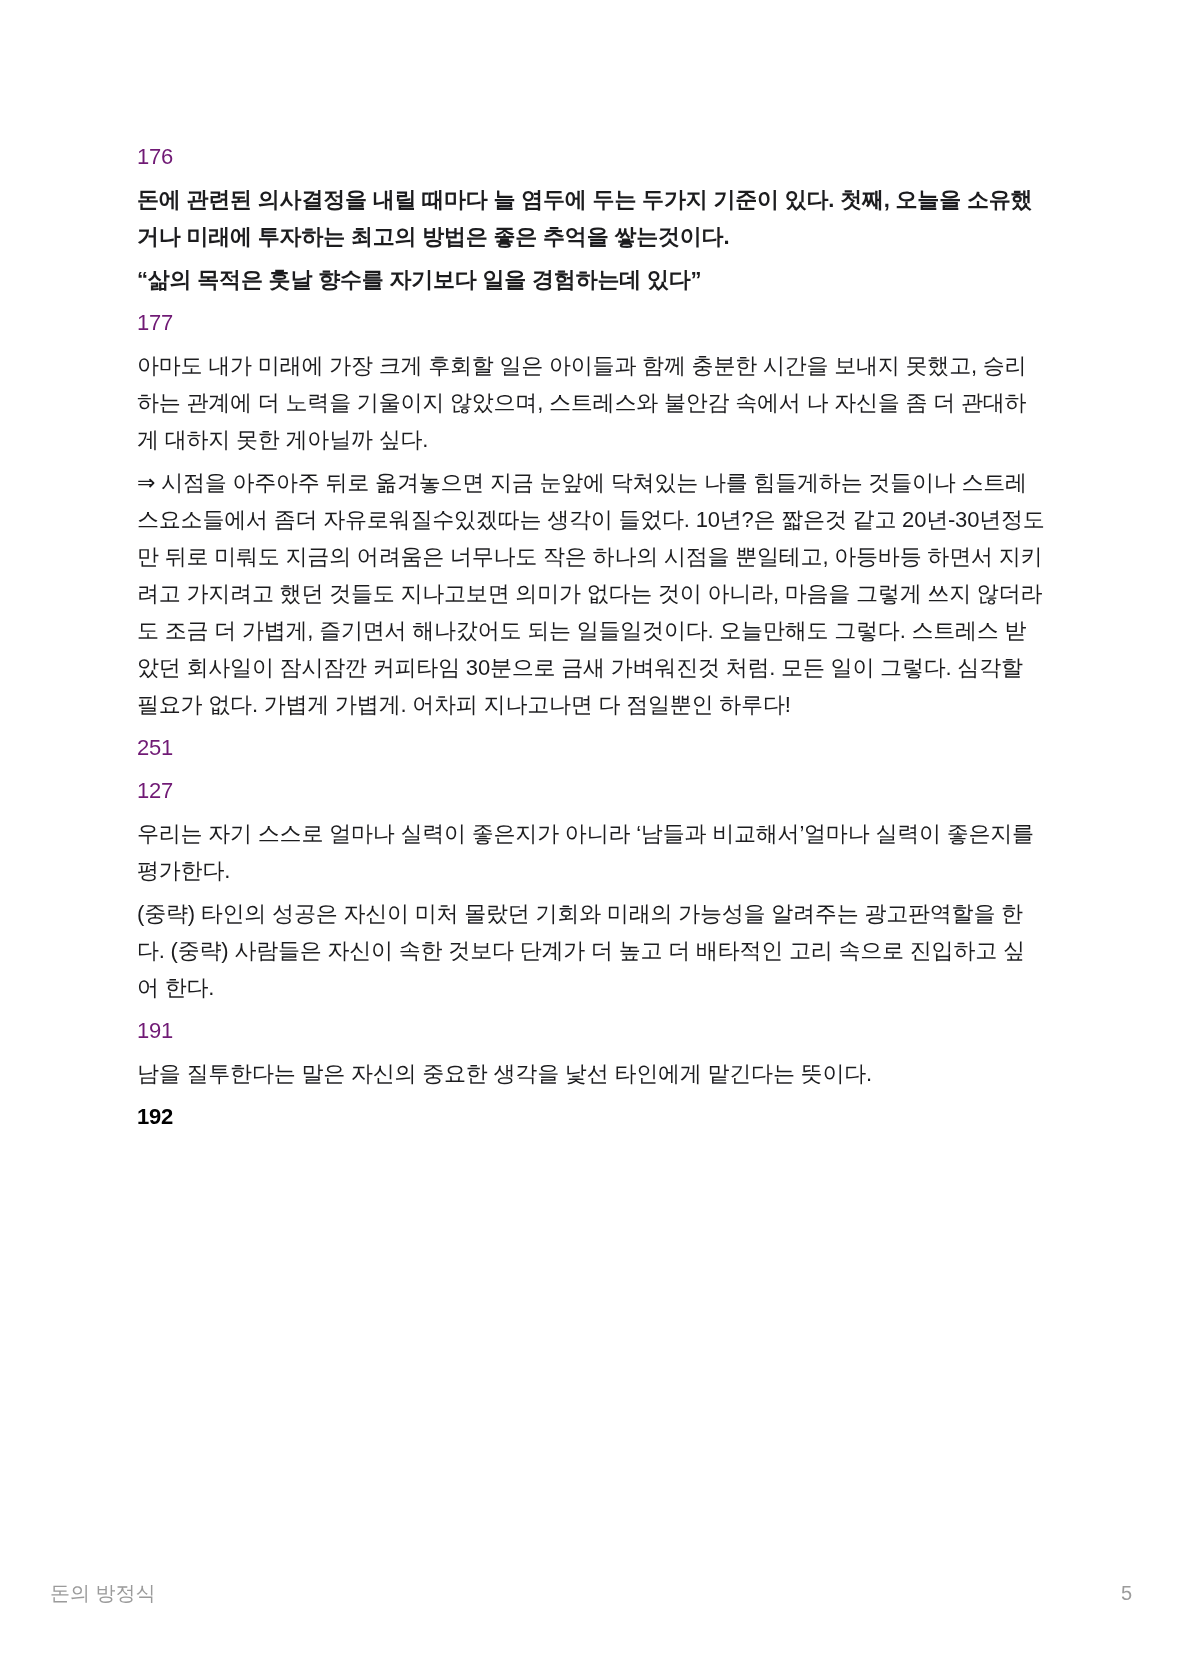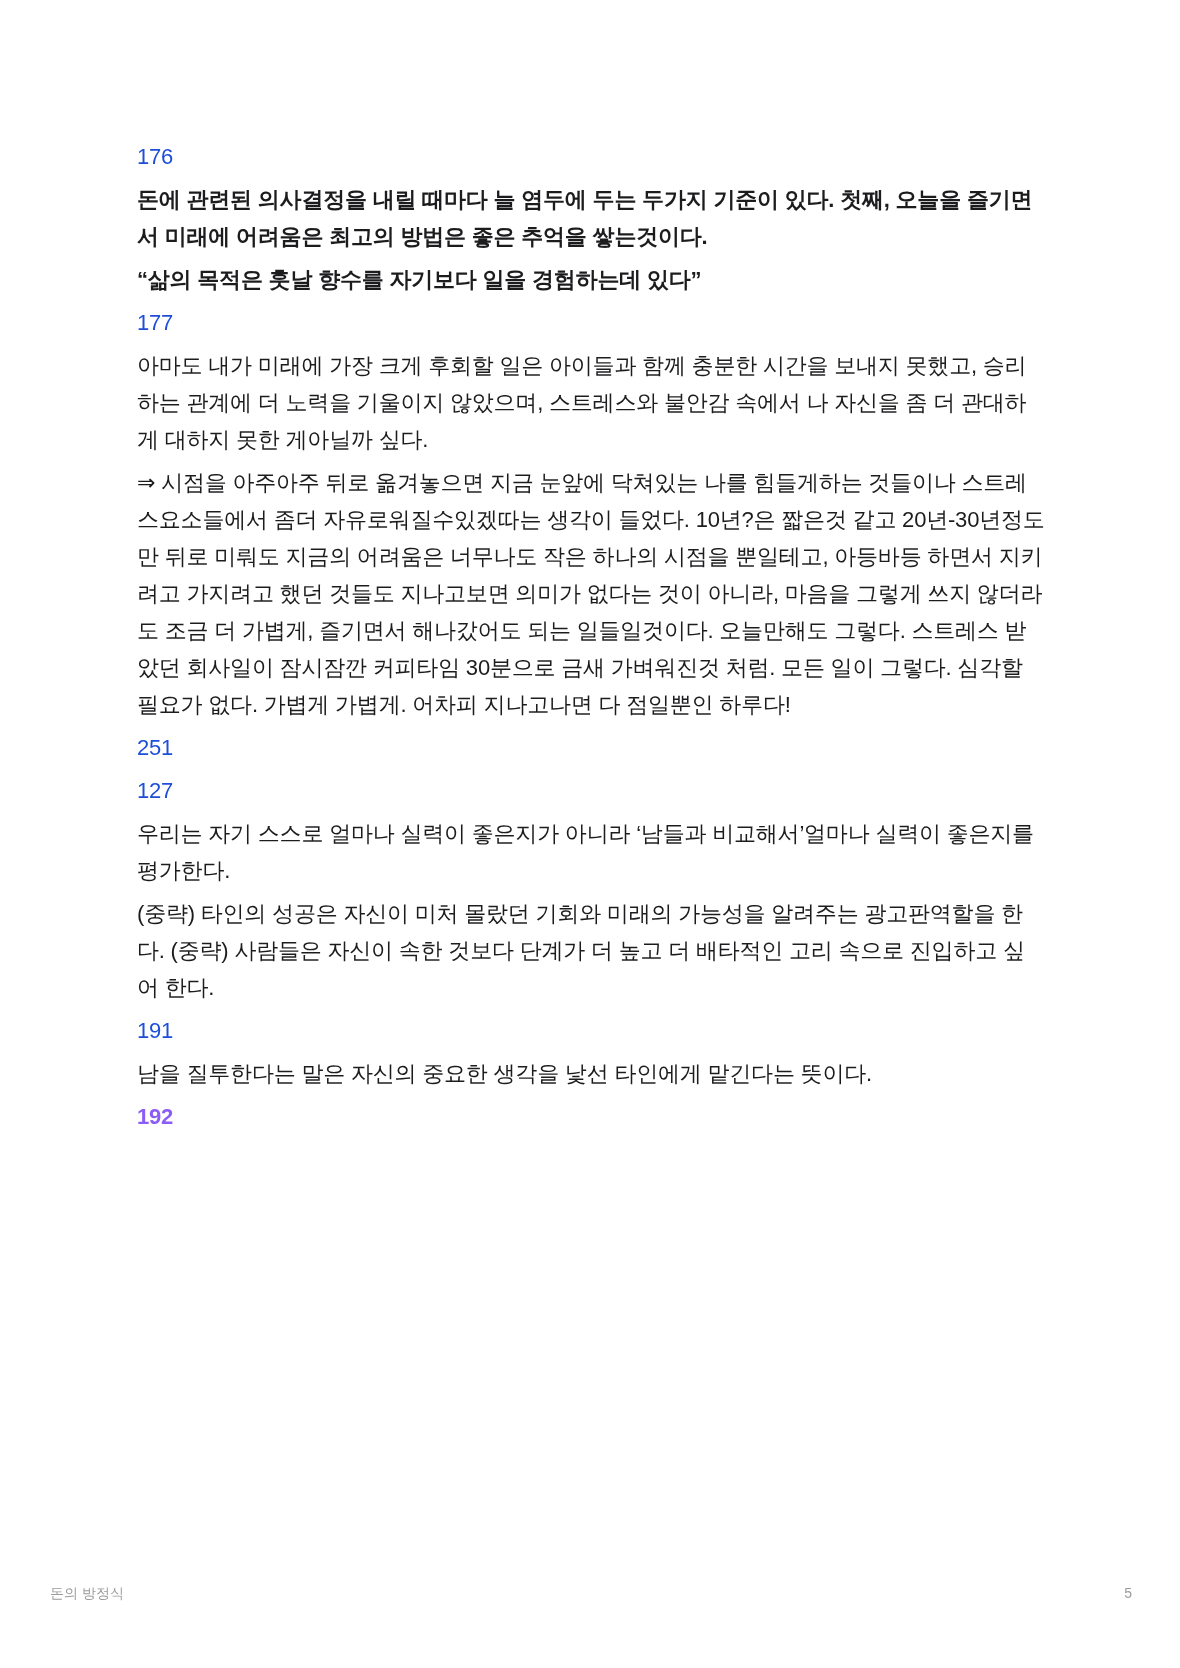--- a/index.html
+++ b/index.html
@@ -23,54 +23,54 @@
     width: 908px;
     font-size: 22px;
     line-height: 37px;
     letter-spacing: -0.2px;
   }
   .content p {
     margin: 0 0 6px 0;
   }
   .ref {
     font-weight: 400;
-    color: #1d4ed8;
+    color: #701a75;
   }
   .bold {
     font-weight: 700;
   }
   .section-title {
     margin-top: 30px !important;
     font-weight: 400;
   }
   .red-ref {
-    color: #8b5cf6;
+    color: #000000;
     font-weight: 700;
   }
   .footer {
     position: absolute;
     left: 50px;
     right: 48px;
     top: 1583px;
     display: flex;
     justify-content: space-between;
     align-items: baseline;
     color: #9b9b9b;
-    font-size: 14px;
+    font-size: 20px;
     line-height: 20px;
   }
 </style>
 </head>
 <body>
 
 <div class="page">
 
   <div class="content">
     <p class="ref">176</p>
-    <p class="bold">돈에 관련된 의사결정을 내릴 때마다 늘 염두에 두는 두가지 기준이 있다. 첫째, 오늘을 즐기면서 미래에 어려움은 최고의 방법은 좋은 추억을 쌓는것이다.</p>
+    <p class="bold">돈에 관련된 의사결정을 내릴 때마다 늘 염두에 두는 두가지 기준이 있다. 첫째, 오늘을 소유했거나 미래에 투자하는 최고의 방법은 좋은 추억을 쌓는것이다.</p>
     <p class="bold">“삶의 목적은 훗날 향수를 자기보다 일을 경험하는데 있다”</p>
     <p class="ref">177</p>
     <p class="paragraph">아마도 내가 미래에 가장 크게 후회할 일은 아이들과 함께 충분한 시간을 보내지 못했고, 승리하는 관계에 더 노력을 기울이지 않았으며, 스트레스와 불안감 속에서 나 자신을 좀 더 관대하게 대하지 못한 게아닐까 싶다.</p>
     <p class="paragraph">⇒ 시점을 아주아주 뒤로 옮겨놓으면 지금 눈앞에 닥쳐있는 나를 힘들게하는 것들이나 스트레스요소들에서 좀더 자유로워질수있겠따는 생각이 들었다. 10년?은 짧은것 같고 20년-30년정도만 뒤로 미뤄도 지금의 어려움은 너무나도 작은 하나의 시점을 뿐일테고, 아등바등 하면서 지키려고 가지려고 했던 것들도 지나고보면 의미가 없다는 것이 아니라, 마음을 그렇게 쓰지 않더라도 조금 더 가볍게, 즐기면서 해나갔어도 되는 일들일것이다. 오늘만해도 그렇다. 스트레스 받았던 회사일이 잠시잠깐 커피타임 30분으로 금새 가벼워진것 처럼. 모든 일이 그렇다. 심각할 필요가 없다. 가볍게 가볍게. 어차피 지나고나면 다 점일뿐인 하루다!</p>
     <p class="ref">251</p>
     <p class="ref">127</p>
     <p class="paragraph">우리는 자기 스스로 얼마나 실력이 좋은지가 아니라 ‘남들과 비교해서’얼마나 실력이 좋은지를 평가한다.</p>
     <p class="paragraph">(중략) 타인의 성공은 자신이 미처 몰랐던 기회와 미래의 가능성을 알려주는 광고판역할을 한다. (중략) 사람들은 자신이 속한 것보다 단계가 더 높고 더 배타적인 고리 속으로 진입하고 싶어 한다.</p>
     <p class="ref">191</p>
     <p class="paragraph">남을 질투한다는 말은 자신의 중요한 생각을 낯선 타인에게 맡긴다는 뜻이다.</p>

